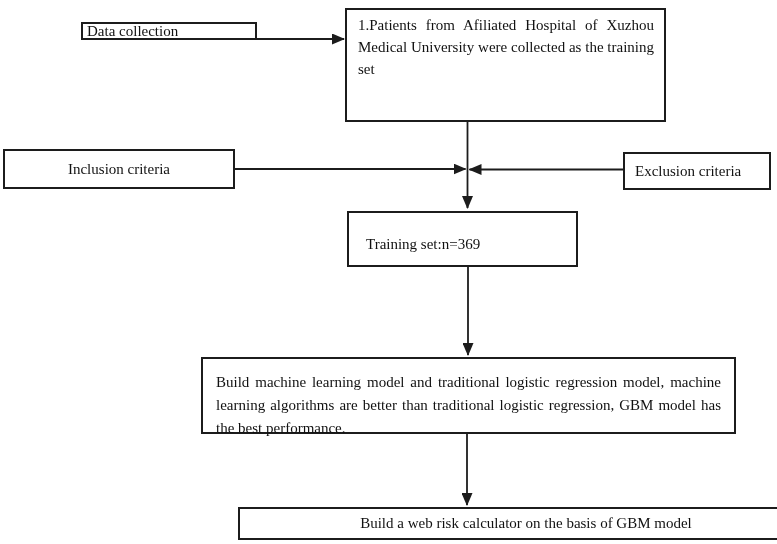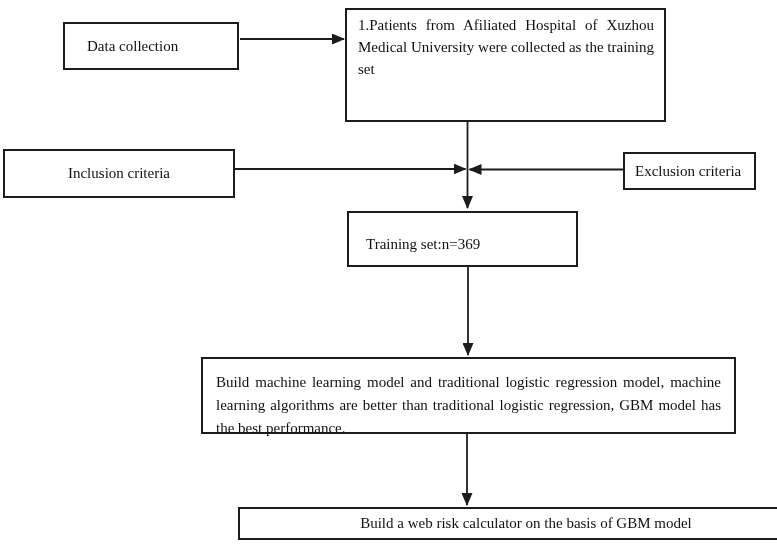--- a/index.html
+++ b/index.html
@@ -29,39 +29,39 @@
   }
   .node {
     position: absolute;
     box-sizing: border-box;
     border: 2px solid #1c1c1c;
     background: #ffffff;
     font-size: 15px;
     line-height: 1.4;
   }
   .node-data-collection {
-    left: 63px; top: 22px; width: 176px; height: 48px;
+    left: 81px; top: 22px; width: 176px; height: 18px;
     display: flex; align-items: center;
-    padding-left: 22px;
+    padding-left: 4px;
   }
   .node-patients {
     left: 345px; top: 8px; width: 321px; height: 114px;
     padding: 4px 10px 0 11px;
   }
   .node-patients .para {
     text-align: justify;
     line-height: 22px;
   }
   .node-inclusion {
-    left: 3px; top: 149px; width: 232px; height: 49px;
+    left: 3px; top: 149px; width: 232px; height: 40px;
     display: flex; align-items: center; justify-content: center;
     text-align: center;
   }
   .node-exclusion {
-    left: 623px; top: 152px; width: 133px; height: 38px;
+    left: 623px; top: 152px; width: 148px; height: 38px;
     display: flex; align-items: center;
     padding-left: 10px;
   }
   .node-cohort {
     left: 347px; top: 211px; width: 231px; height: 56px;
     padding: 3px 8px 0 10px;
   }
   .node-cohort .cohort-line {
     line-height: 24px;
     white-space: nowrap;

